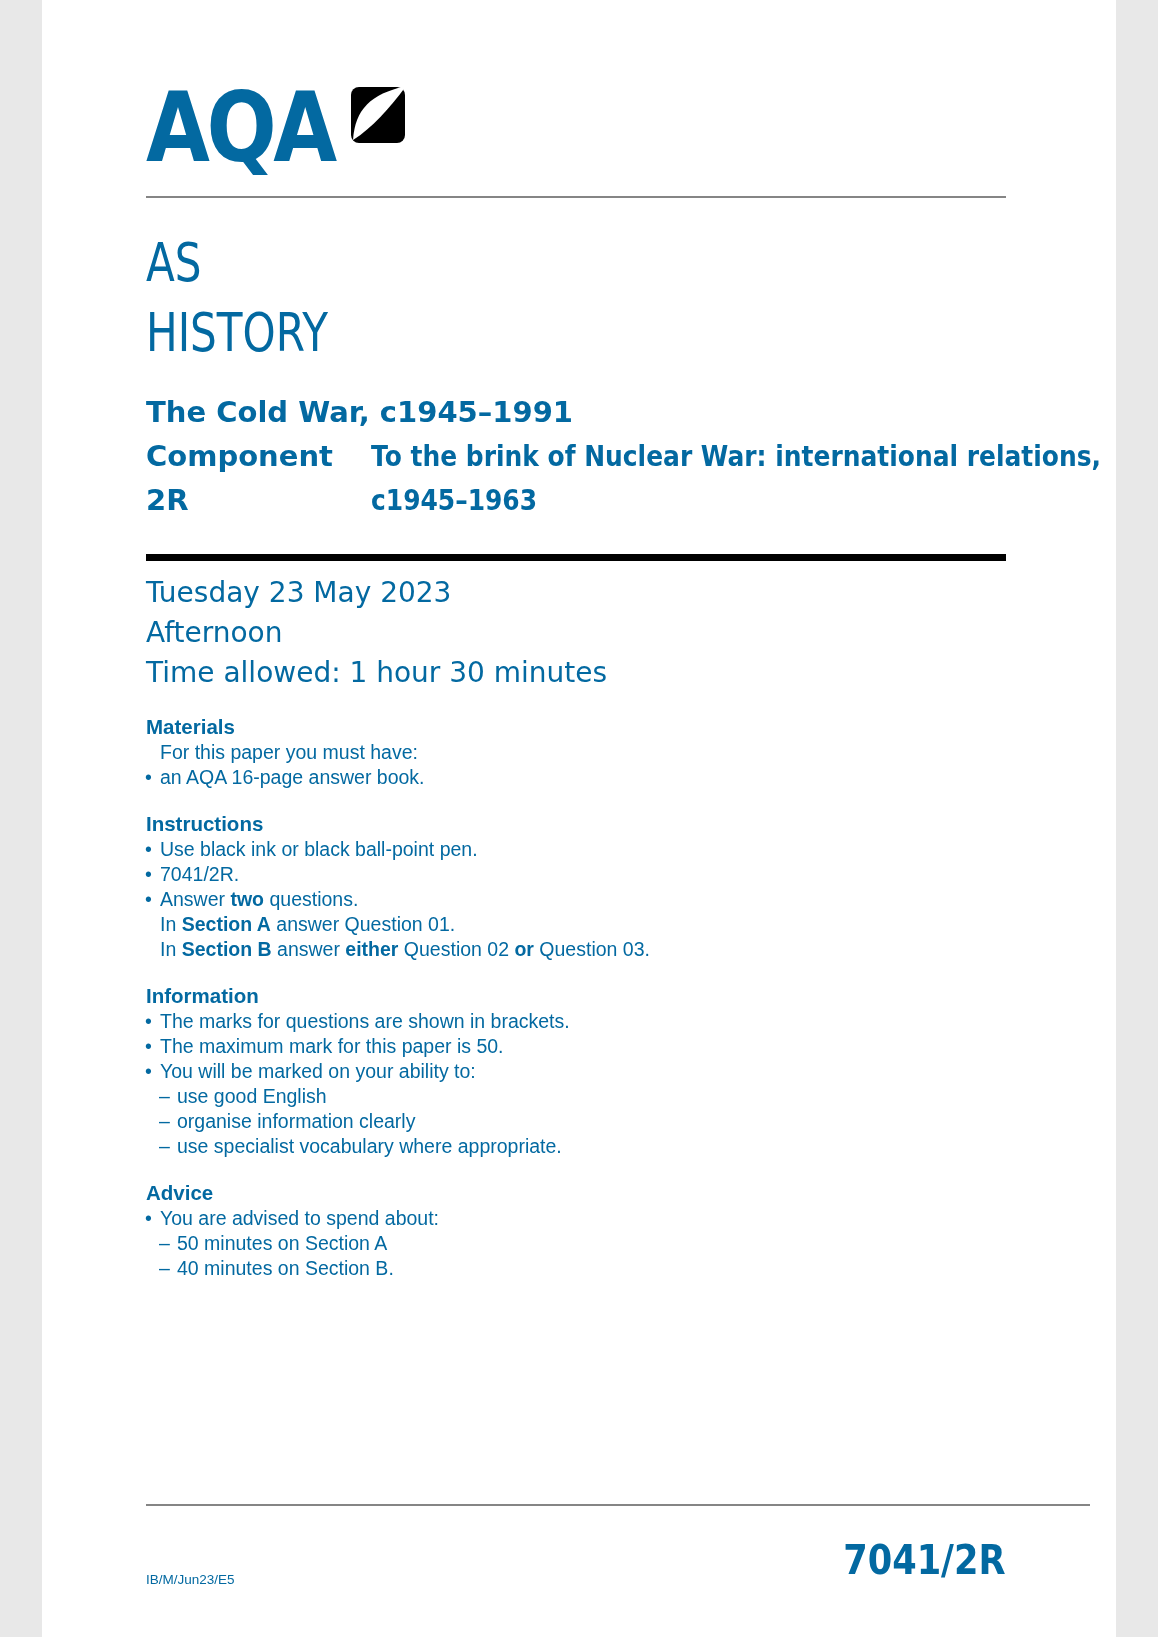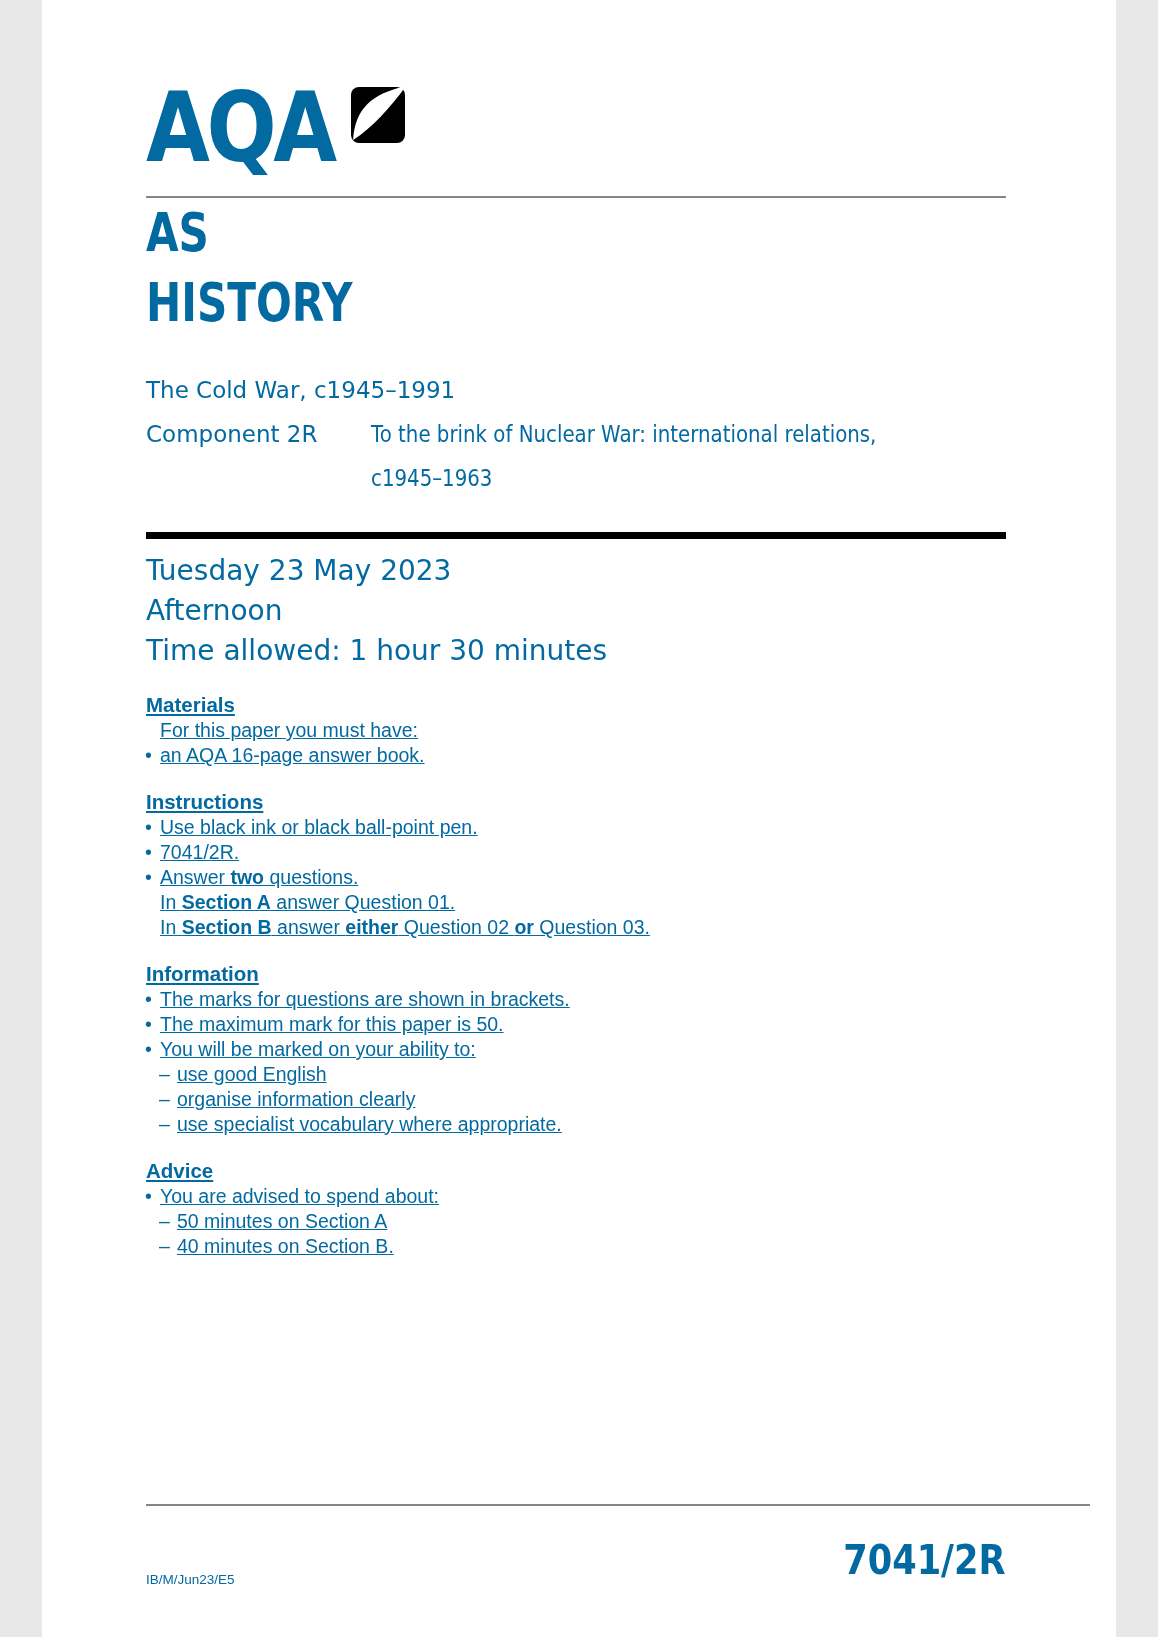--- a/index.html
+++ b/index.html
@@ -27,23 +27,23 @@
     transform-origin: 0 0;
     white-space: nowrap;
   }
   .logo-leaf { margin-left: -14px; margin-top: 2px; }
 
   .rule-thin { height: 2px; background: #858585; margin-top: 20px; }
 
   
   .display { font-family: "DejaVu Sans", sans-serif; }
   .condense { transform: scaleX(0.78); transform-origin: 0 50%; white-space: nowrap; display: block; }
-  .qualification-block { font-size: 54px; line-height: 70px; font-weight: 700; }
+  .qualification-block { margin-top: 30px; font-size: 54px; line-height: 70px; font-weight: 400; }
 
-  .course-block { margin-top: 30px; font-size: 23px; line-height: 44px; font-weight: 400; }
+  .course-block { margin-top: 22px; font-size: 29px; line-height: 44px; font-weight: 700; }
   .course-title { display: block; }
   .component-row { display: flex; align-items: flex-start; }
   .component-label { flex: none; width: 225px; }
   .component-title { flex: none; }
   .component-title .condense2 { transform: scaleX(0.86); transform-origin: 0 50%; white-space: nowrap; display: block; }
 
   .rule-thick { height: 7px; background: #000; margin-top: 32px; }
 
   
   .session-row {
@@ -52,21 +52,21 @@
     font-size: 28px;
     line-height: 40px;
     display: flex;
     justify-content: space-between;
     white-space: nowrap;
     flex-direction: column;
   }
 
   
   .sections { margin-top: 18px; font-size: 19.5px; line-height: 25px; }
-  .section { margin-top: 20px; text-decoration: underline; }
+  .section { margin-top: 20px; }
   .section-heading { font-weight: bold; font-size: 20.5px; line-height: 27px; }
   .line { position: relative; padding-left: 14px; }
   .line-text { display: inline; }
   .line .b { font-weight: bold; }
   .marker { position: absolute; left: 0; top: 0; }
   .line-bullet .marker { left: -1px; }
   .line-dash { padding-left: 31px; }
   .line-dash .marker { left: 13px; }
   .line-text span { white-space: pre-wrap; }
 

